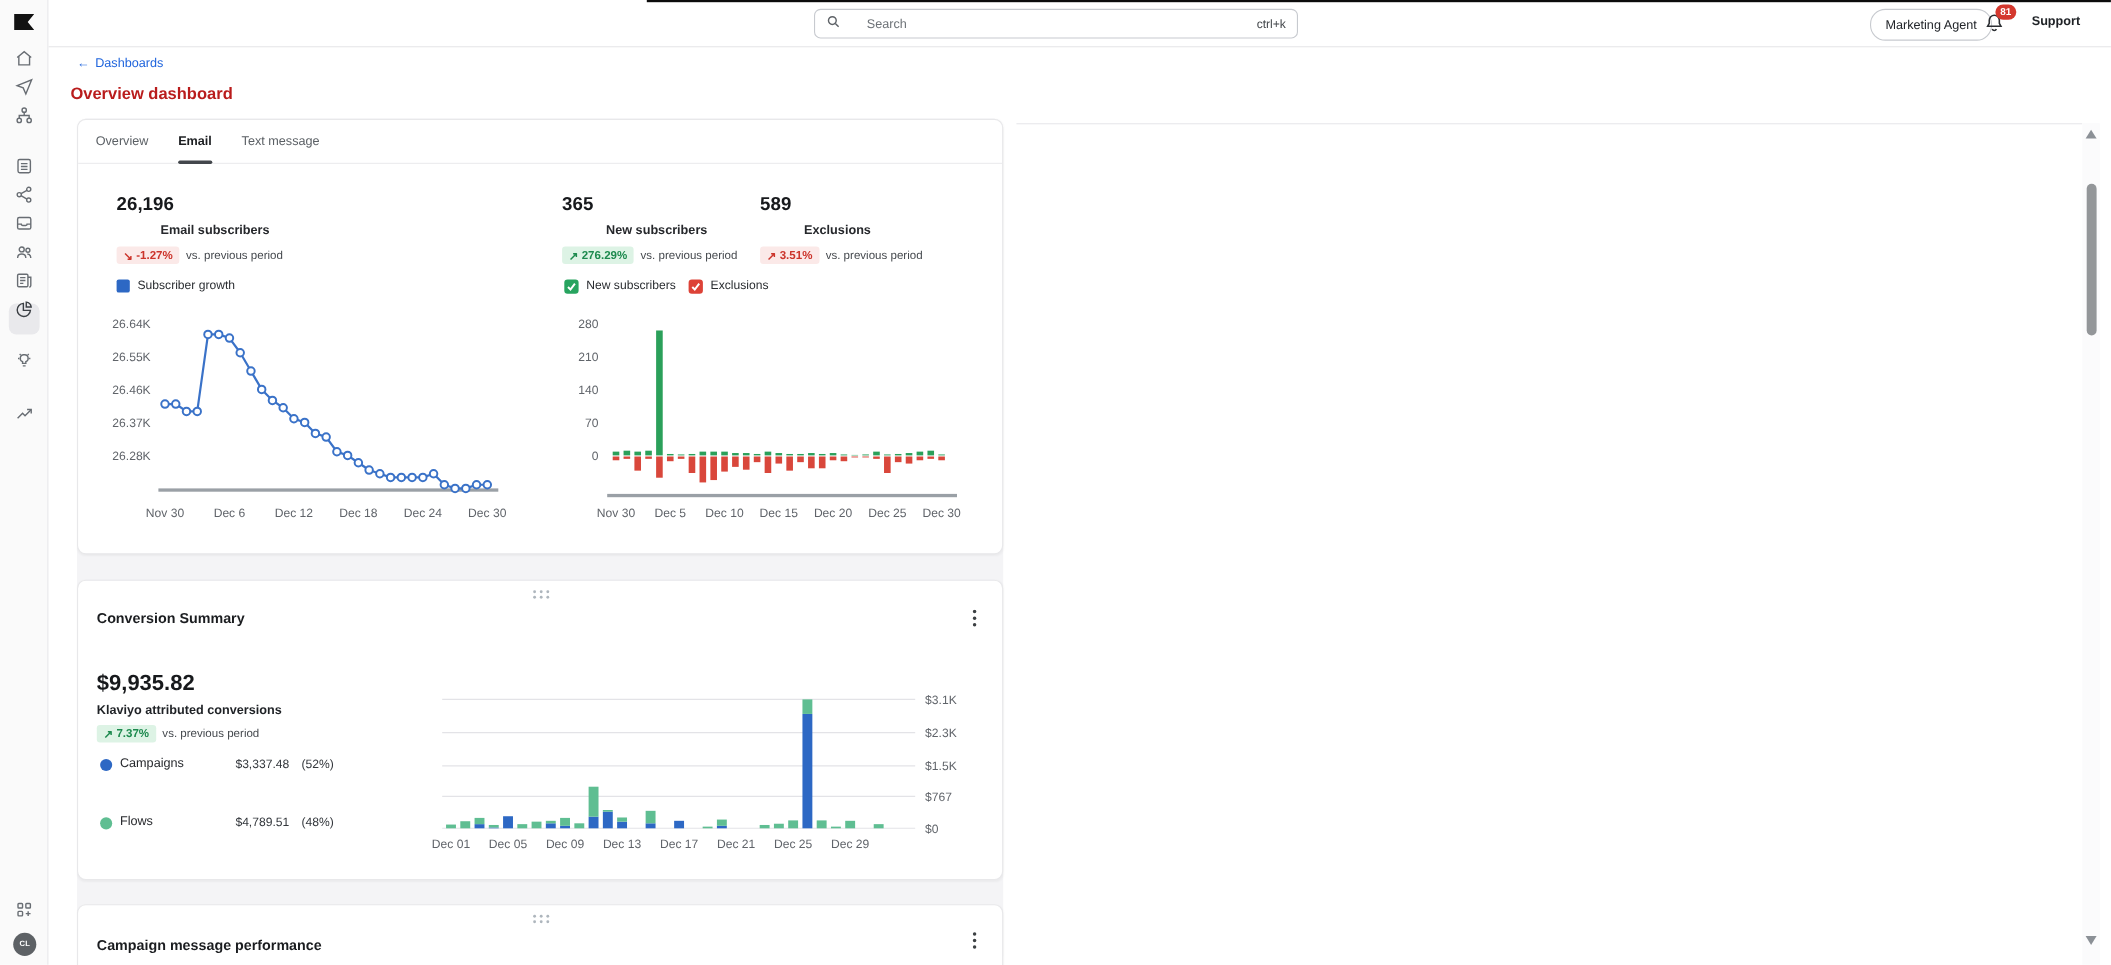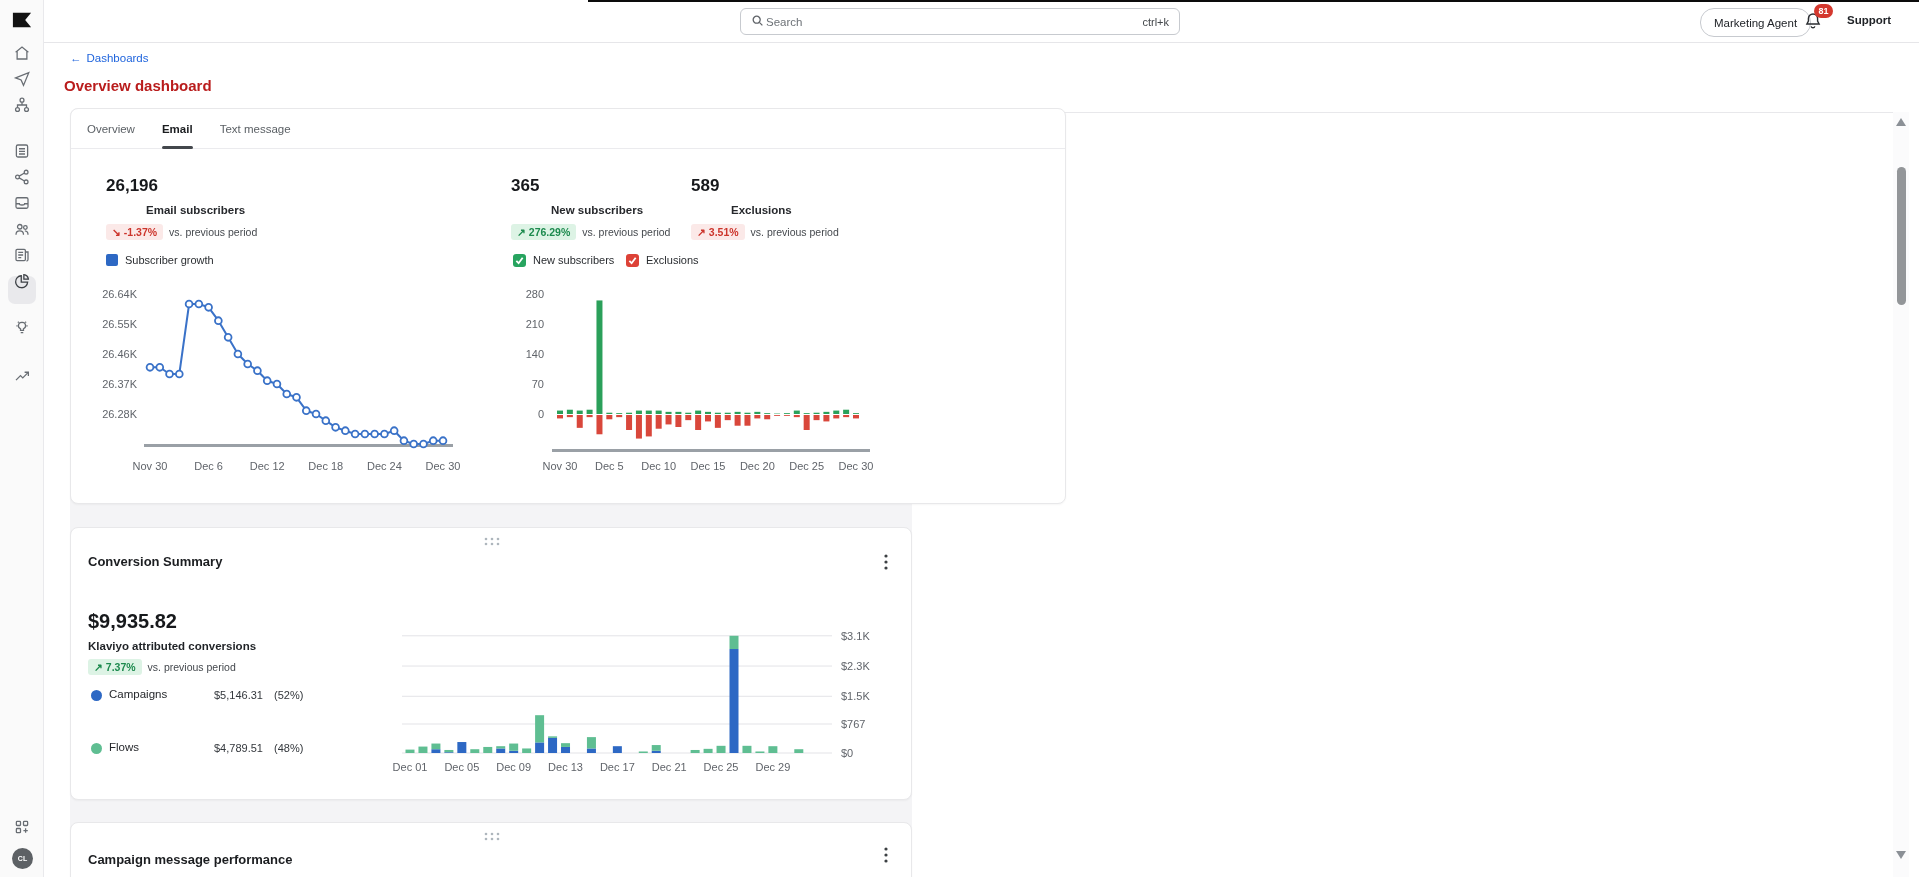--- a/index.html
+++ b/index.html
@@ -3,21 +3,21 @@
 <meta charset="utf-8">
 <style>
   * { margin:0; padding:0; box-sizing:border-box; }
   html,body { width:1919px; height:877px; overflow:hidden; background:#fff;
     font-family:"Liberation Sans", sans-serif; color:#1f2226; }
   .abs { position:absolute; }
 
   
   .top-strip { position:absolute; left:588px; top:0; width:1331px; height:2px; background:#0c0c0c; z-index:9; }
   .topbar { position:absolute; left:44px; top:0; width:1875px; height:43px; background:#fff; border-bottom:1px solid #e6e6e9; }
-  .search-box { position:absolute; left:740px; top:8px; width:440px; height:27px; border:1px solid #c7cacf; border-radius:6px; background:#fff; display:flex; align-items:center; padding:0 10px; gap:2px; }
+  .search-box { position:absolute; left:740px; top:8px; width:440px; height:27px; border:1px solid #c7cacf; border-radius:6px; background:#fff; display:flex; align-items:center; padding:0 10px; gap:24px; }
   .search-box input { flex:1; border:none; outline:none; font:11.5px "Liberation Sans", sans-serif; color:#3c4045; background:transparent; }
   .search-box input::placeholder { color:#6d7277; }
   .shortcut { font-size:11px; color:#43474b; }
   .agent-btn { position:absolute; left:1700px; top:8px; height:29px; padding:0 13px; border:1px solid #c7cacf; border-radius:14px; background:#fff; display:flex; align-items:center; font-size:11.5px; color:#22252a; }
   .bell { position:absolute; left:1803px; top:10px; }
   .notif-badge { position:absolute; left:1814px; top:4px; min-width:19px; height:14px; padding:0 4px; background:#d4382e; border-radius:8px; color:#fff; font-size:9px; font-weight:bold; display:flex; align-items:center; justify-content:center; }
   .support { position:absolute; left:1847px; top:14px; font-size:11.5px; font-weight:600; color:#1f2226; }
 
   
   .sidebar { position:absolute; left:0; top:0; width:44px; height:877px; background:#fafafa; border-right:1px solid #e9e9ec; }
@@ -26,21 +26,21 @@
   .avatar { position:absolute; left:12px; top:848px; width:21px; height:21px; border-radius:50%; background:#5d6165; color:#fff; font-size:7px; font-weight:bold; display:flex; align-items:center; justify-content:center; }
 
   
   .breadcrumb { position:absolute; left:70px; top:52px; font-size:11.5px; color:#2065dd; display:flex; gap:5px; align-items:center; cursor:pointer; }
   .page-title { position:absolute; left:64px; top:77px; font-size:15px; font-weight:bold; color:#b91c1c; }
 
   
   .canvas { position:absolute; left:70px; top:108px; width:842px; height:769px; background:#f4f4f6; border-radius:8px; }
   .rule-right { position:absolute; left:924px; top:112px; width:969px; height:1px; background:#e8e8eb; }
   .card { position:absolute; background:#fff; border:1px solid #e8e8ea; border-radius:8px; box-shadow:0 1px 2px rgba(0,0,0,.04); }
-  #card-email { left:70px; top:108px; width:996px; height:396px; }
+  #card-email { left:70px; top:108px; width:842px; height:396px; }
   #card-conv  { left:70px; top:527px; width:842px; height:273px; }
   #card-camp  { left:70px; top:822px; width:842px; height:120px; }
 
   
   .tabs-row { position:absolute; left:0; top:0; width:100%; height:40px; border-bottom:1px solid #ebebee; display:flex; gap:27px; padding-left:16px; }
   .tab { display:flex; align-items:center; font-size:11.5px; color:#5b6065; position:relative; cursor:pointer; }
   .tab.active { color:#1b1d20; font-weight:bold; }
   .tab.active::after { content:""; position:absolute; left:0; right:0; bottom:-1px; height:3px; background:#43474c; border-radius:2px; }
 
   
@@ -217,21 +217,21 @@
     <div class="tab active">Email</div>
     <div class="tab">Text message</div>
   </div>
 
   <div class="stat" style="left:35px;">
     <div class="stat-value">26,196</div>
     <div class="stat-label">Email subscribers</div>
     <div class="badge-row">
       <span class="pill neg">
           <span>↘</span>
-          <span>-1.37%</span>
+          <span>-1.27%</span>
         </span>
       <span class="vs">vs. previous period</span>
     </div>
   </div>
   <div class="stat" style="left:440px;">
     <div class="stat-value">365</div>
     <div class="stat-label">New subscribers</div>
     <div class="badge-row">
       <span class="pill pos">
           <span>↗</span>
@@ -428,21 +428,21 @@
     <span class="pill pos">
         <span>↗</span>
         <span>7.37%</span>
       </span>
     <span class="vs">vs. previous period</span>
   </div>
 
   <div class="conv-row" style="top:160px;">
     <span class="dot" style="background:#2d68c4;"></span>
     <span class="lb">Campaigns</span>
-    <span class="val">$5,146.31</span>
+    <span class="val">$3,337.48</span>
     <span class="shr">(52%)</span>
   </div>
   <div class="conv-row" style="top:213px;">
     <span class="dot" style="background:#5fbe92;"></span>
     <span class="lb">Flows</span>
     <span class="val">$4,789.51</span>
     <span class="shr">(48%)</span>
   </div>
 
   <svg class="chart" id="chart-conv" style="left:323px; top:83px;" width="505" height="168">

